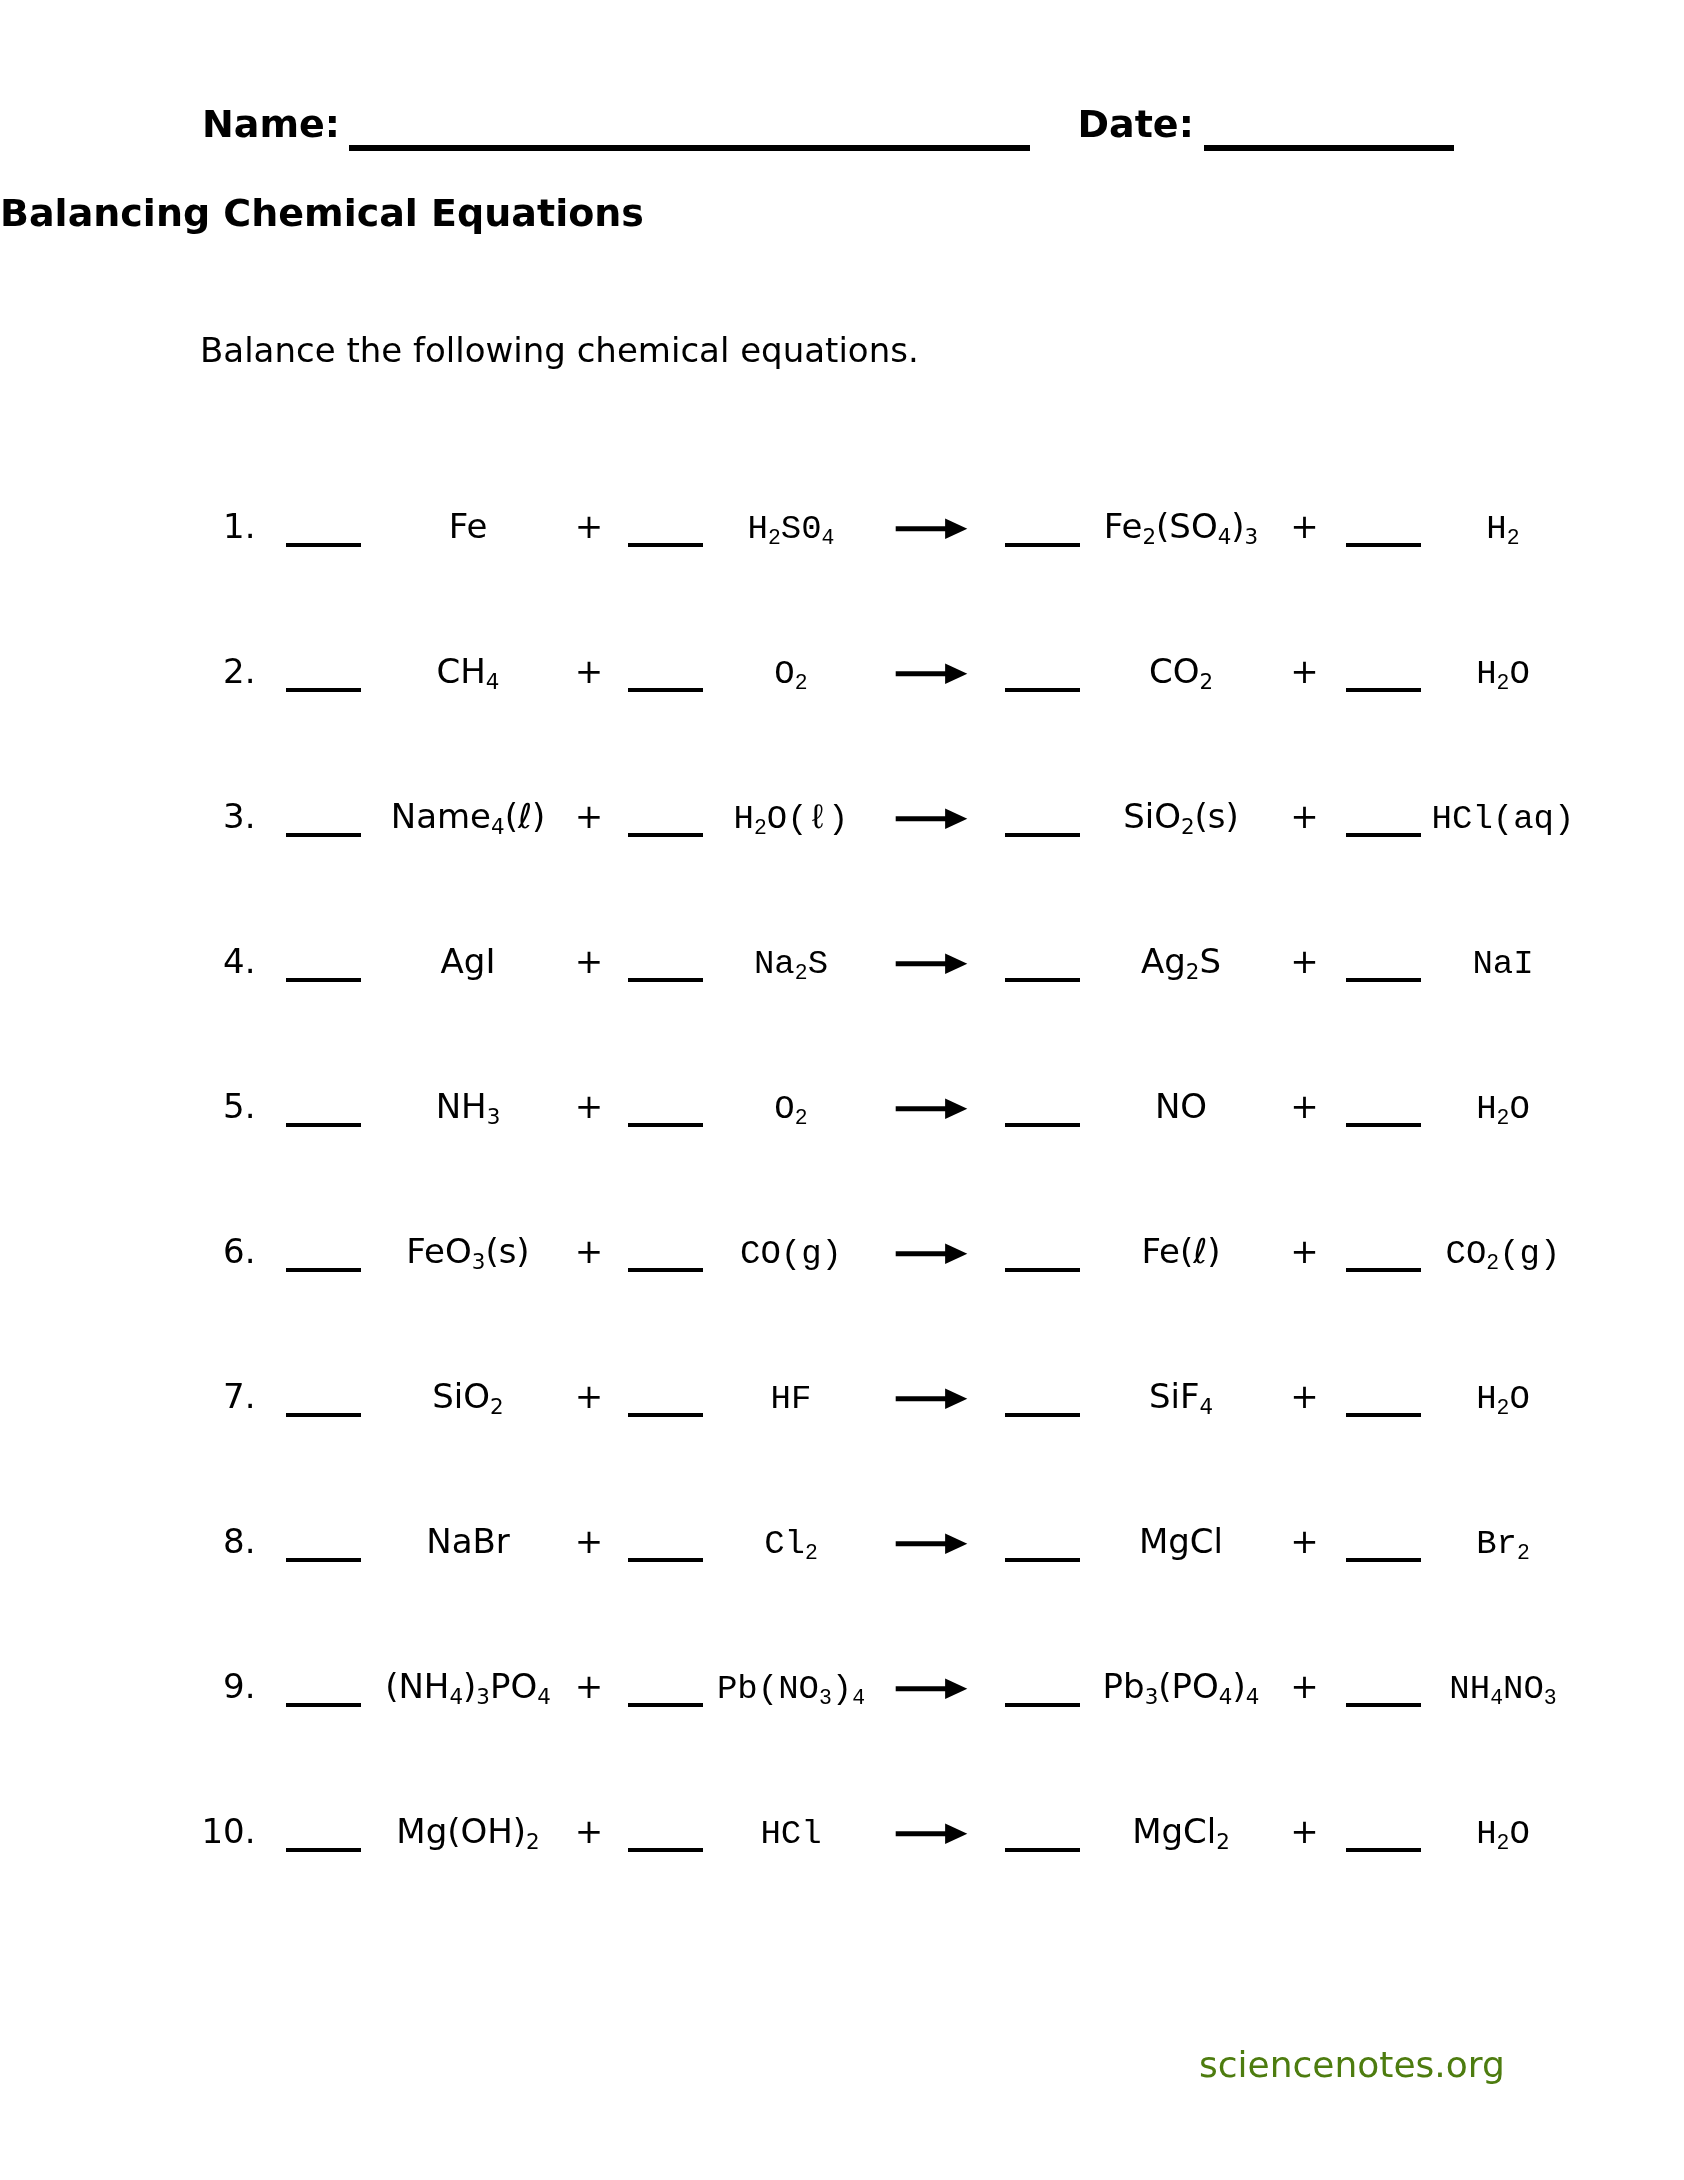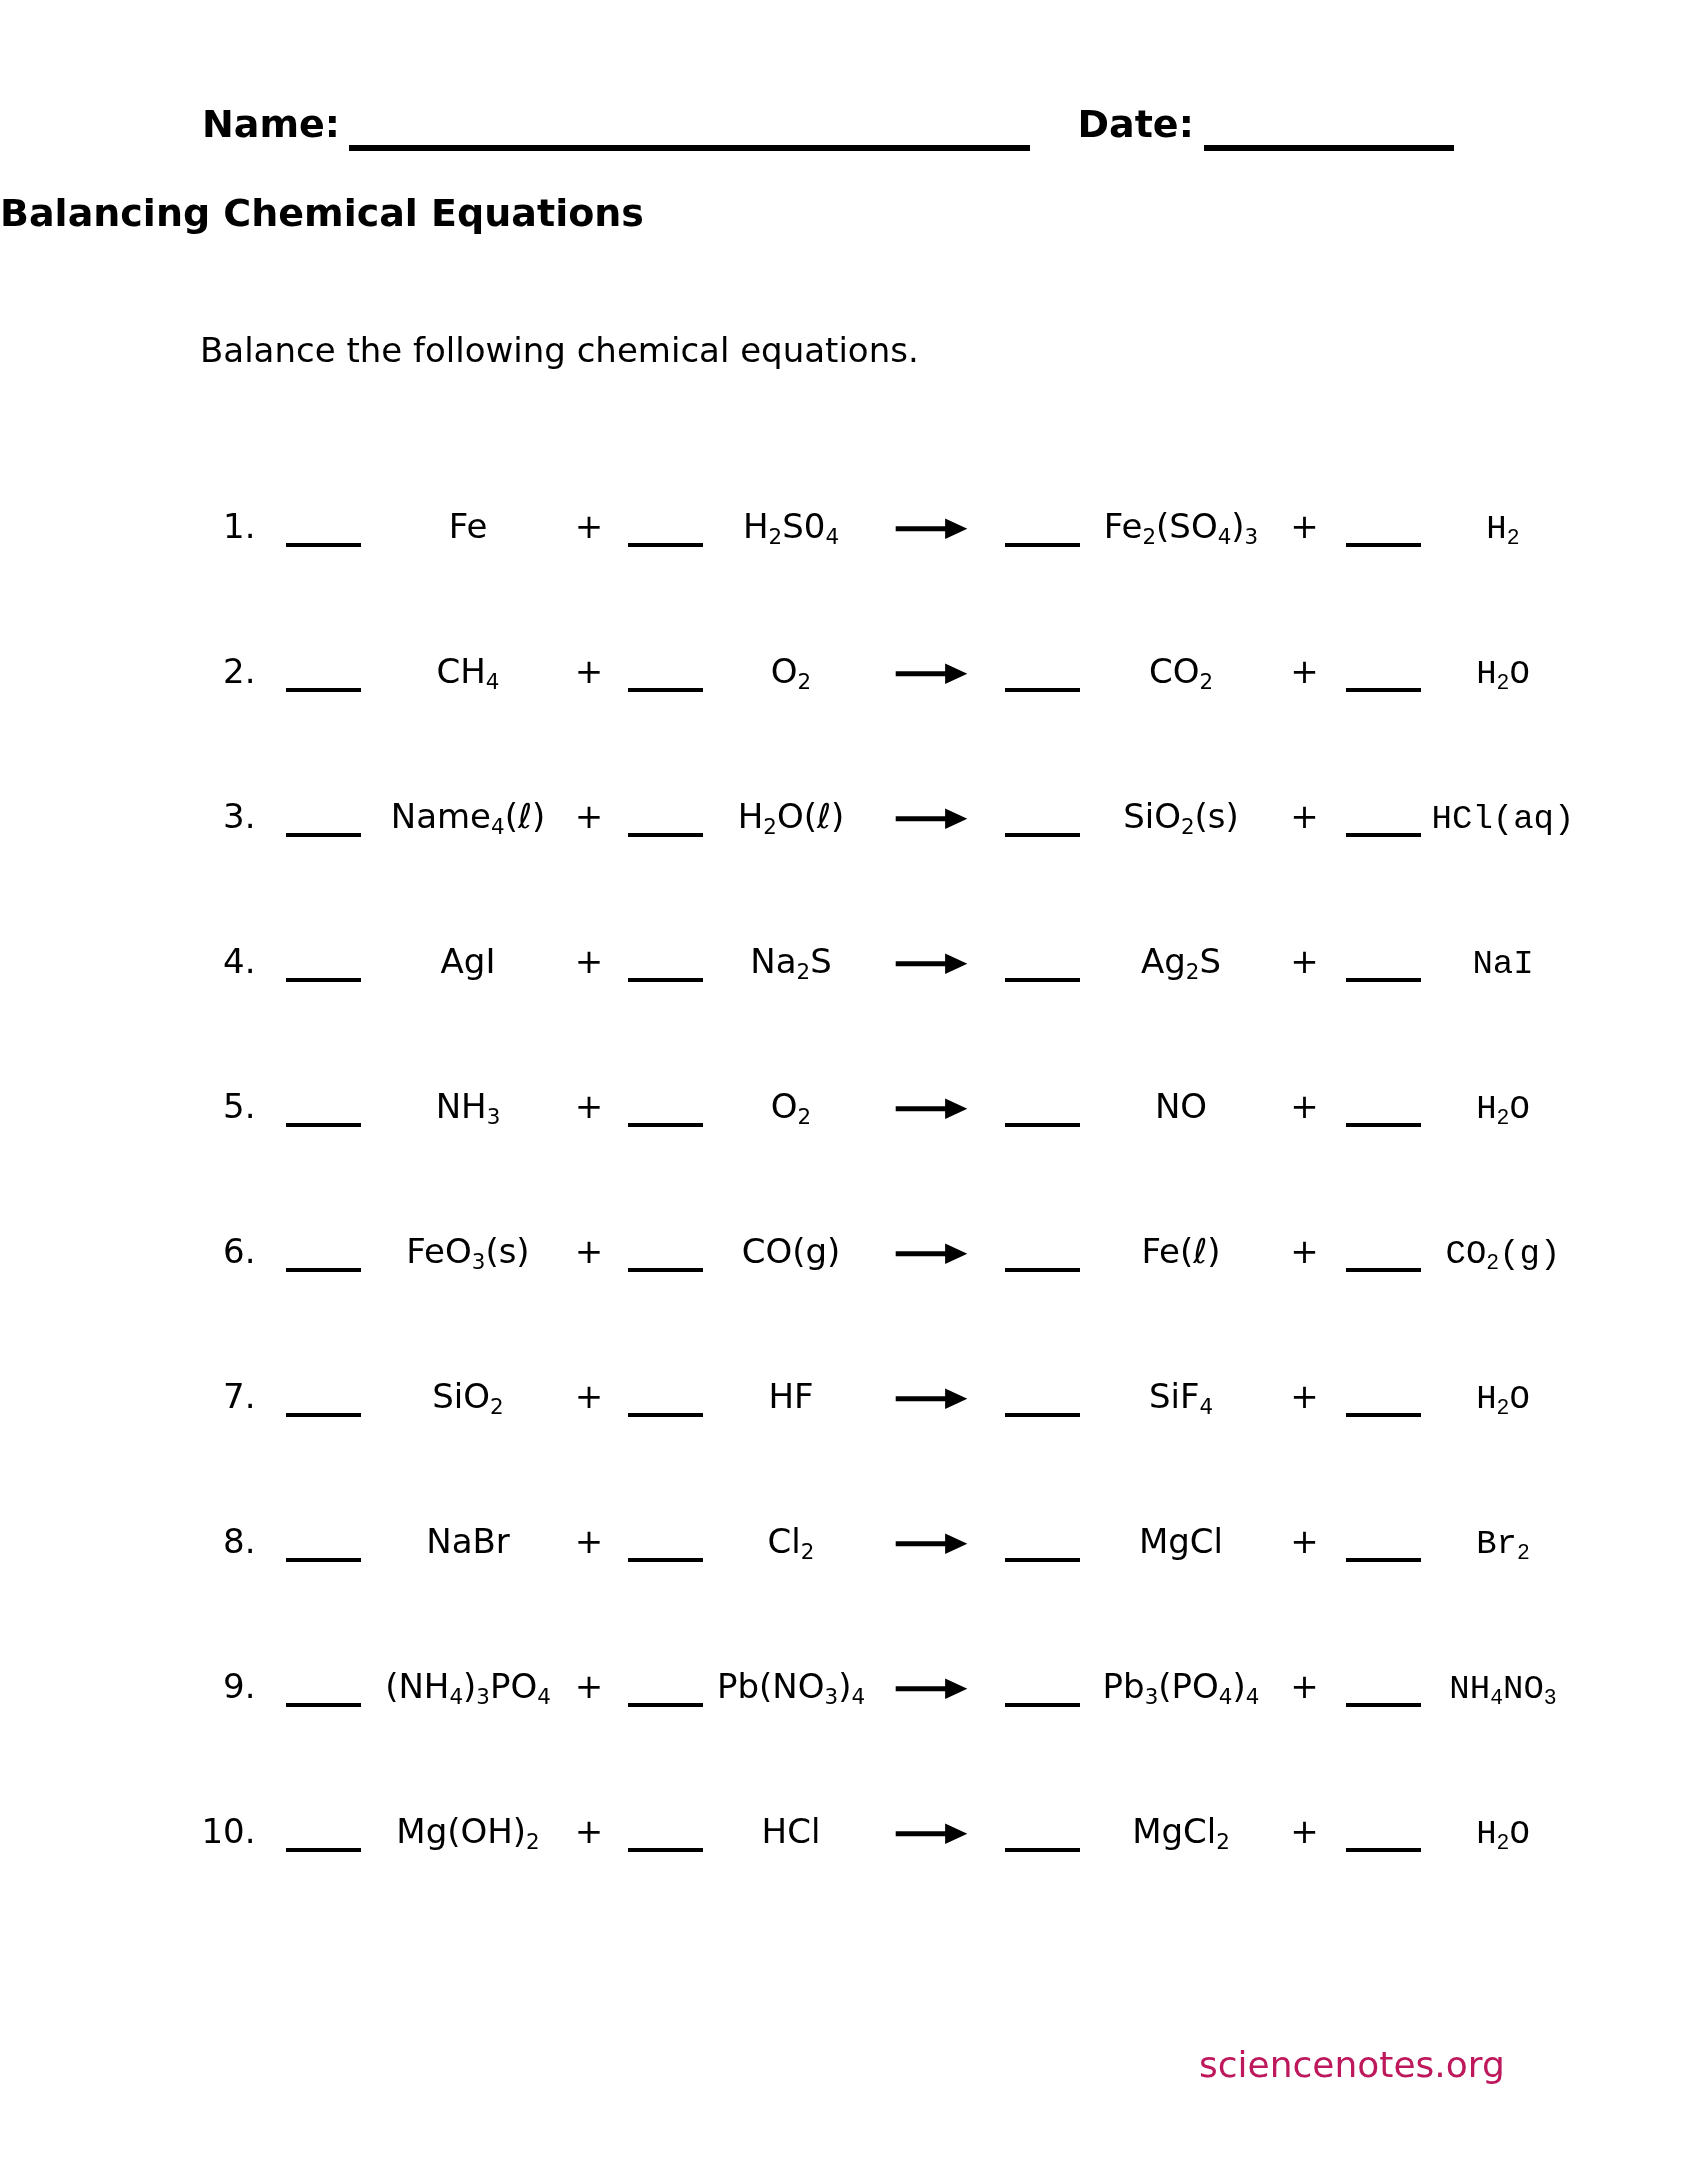--- a/index.html
+++ b/index.html
@@ -24,21 +24,21 @@
   .eq-row {
     display:flex; align-items:baseline; height:145px; box-sizing:border-box;
     padding-top:53px; font-size:34px; white-space:nowrap;
   }
   .cell { display:block; text-align:center; flex:0 0 auto; }
   .c-num  { width:128px; text-align:right; padding-right:8.5px; box-sizing:border-box; }
   .c-b1   { width:119px; }
   .c-f1   { width:170px; }
   .c-p1   { width:72px;  }
   .c-b2   { width:81px;  }
-  .c-f2   { width:170px; }
+  .c-f2   { width:170px;font-family:Liberation Mono, monospace; }
   .c-ar   { width:111px; }
   .c-b3   { width:111px; }
   .c-f3   { width:166px; }
   .c-p2   { width:81px;  }
   .c-b4   { width:77px;  }
   .c-f4   { width:162px;font-family:Liberation Mono, monospace; }
   .coeff-line {
     display:inline-block; width:75px; height:0;
     border-bottom:4.3px solid #000; vertical-align:-8.5px;
   }
@@ -236,16 +236,16 @@
             <path d="M60 3 L86 15 L60 27 Z" fill="#000"></path>
           </svg></span>
       <span class="cell c-b3"><span class="coeff-line"></span></span>
       <span class="cell c-f3"><span>MgCl</span><span class="sub">2</span></span>
       <span class="cell c-p2">+</span>
       <span class="cell c-b4"><span class="coeff-line"></span></span>
       <span class="cell c-f4"><span>H</span><span class="sub">2</span><span>O</span></span>
     </div>
   </div>
 
-  <div class="footer" style="color: #be185d; text-align: center;">sciencenotes.org</div>
+  <div class="footer" style="color: #4d7c0f; text-align: center;">sciencenotes.org</div>
 
 </div>
 
 
 </body></html>

